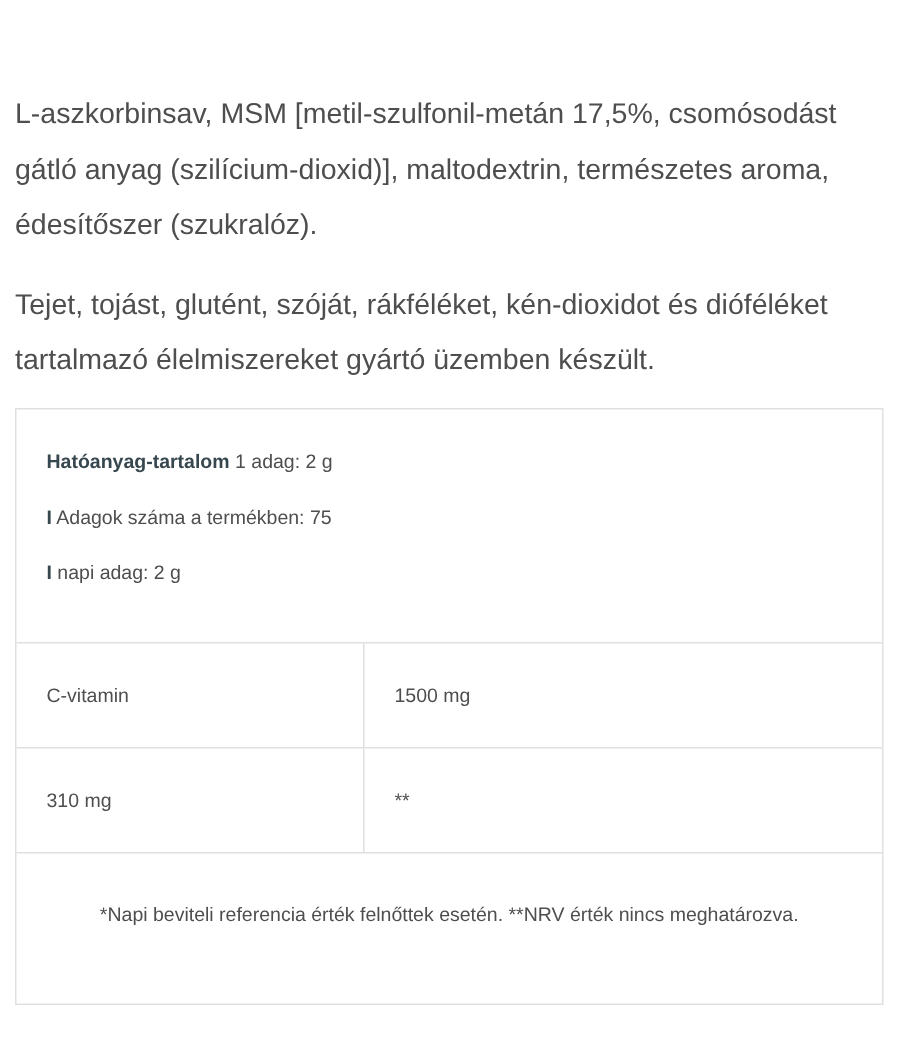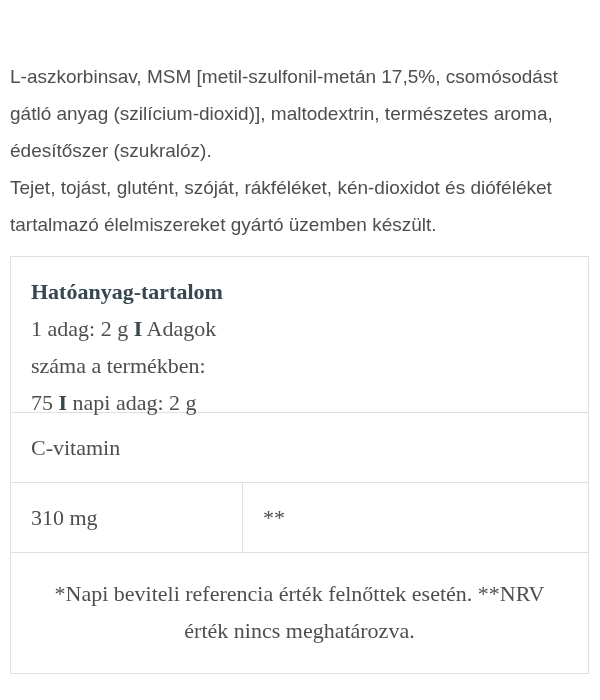--- a/index.html
+++ b/index.html
@@ -11,40 +11,39 @@
   }
   .content {
     padding: 58px 14px 0 10px;
     width: 600px;
   }
   .para {
     font-size: 19px;
     line-height: 37px;
     color: #4e4e4e;
   }
-  .para + .para { margin-top: 0px; }
+  .para + .para { margin-top: 16px; }
 
   .tbl {
     margin-top: 13px;
     width: 579px;
     border: 1px solid #e0e0e0;
     background: #ffffff;
   }
   .trow {
     display: grid;
     grid-template-columns: 232px 187px 1fr;
     border-bottom: 1px solid #e0e0e0;
   }
   .trow:last-child { border-bottom: none; }
   .cell {
     border-right: 1px solid #e0e0e0;
     padding: 0 20px;
-    font-size: 22px;
+    font-size: 13px;
     color: #4e4e4e;
-    font-family: Liberation Serif, serif;
   }
   .cell:last-child { border-right: none; }
 
   .header-row { height: 156px; }
   .header-row .cell {
     padding-top: 16px;
     line-height: 37px;
   }
   .b {
     font-weight: bold;
@@ -74,20 +73,21 @@
   <p class="para">Tejet, tojást, glutént, szóját, rákféléket, kén-dioxidot és dióféléket tartalmazó élelmiszereket gyártó üzemben készült.</p>
 
   <div class="tbl">
 
     <div class="trow header-row">
       <div class="cell"><span class="b">Hatóanyag-tartalom</span><span> 1 adag: 2 g </span><span class="b">I</span><span> Adagok száma a termékben: 75 </span><span class="b">I</span><span> napi adag: 2 g</span></div>
     </div>
 
     <div class="trow data-row">
       <div class="cell">C-vitamin</div>
+      <div class="cell">1500 mg</div>
     </div>
 
     <div class="trow data-row">
       <div class="cell">310 mg</div>
       <div class="cell">**</div>
     </div>
 
     <div class="trow footer-row">
       <div class="cell">*Napi beviteli referencia érték felnőttek esetén. **NRV érték nincs meghatározva.</div>
     </div>

